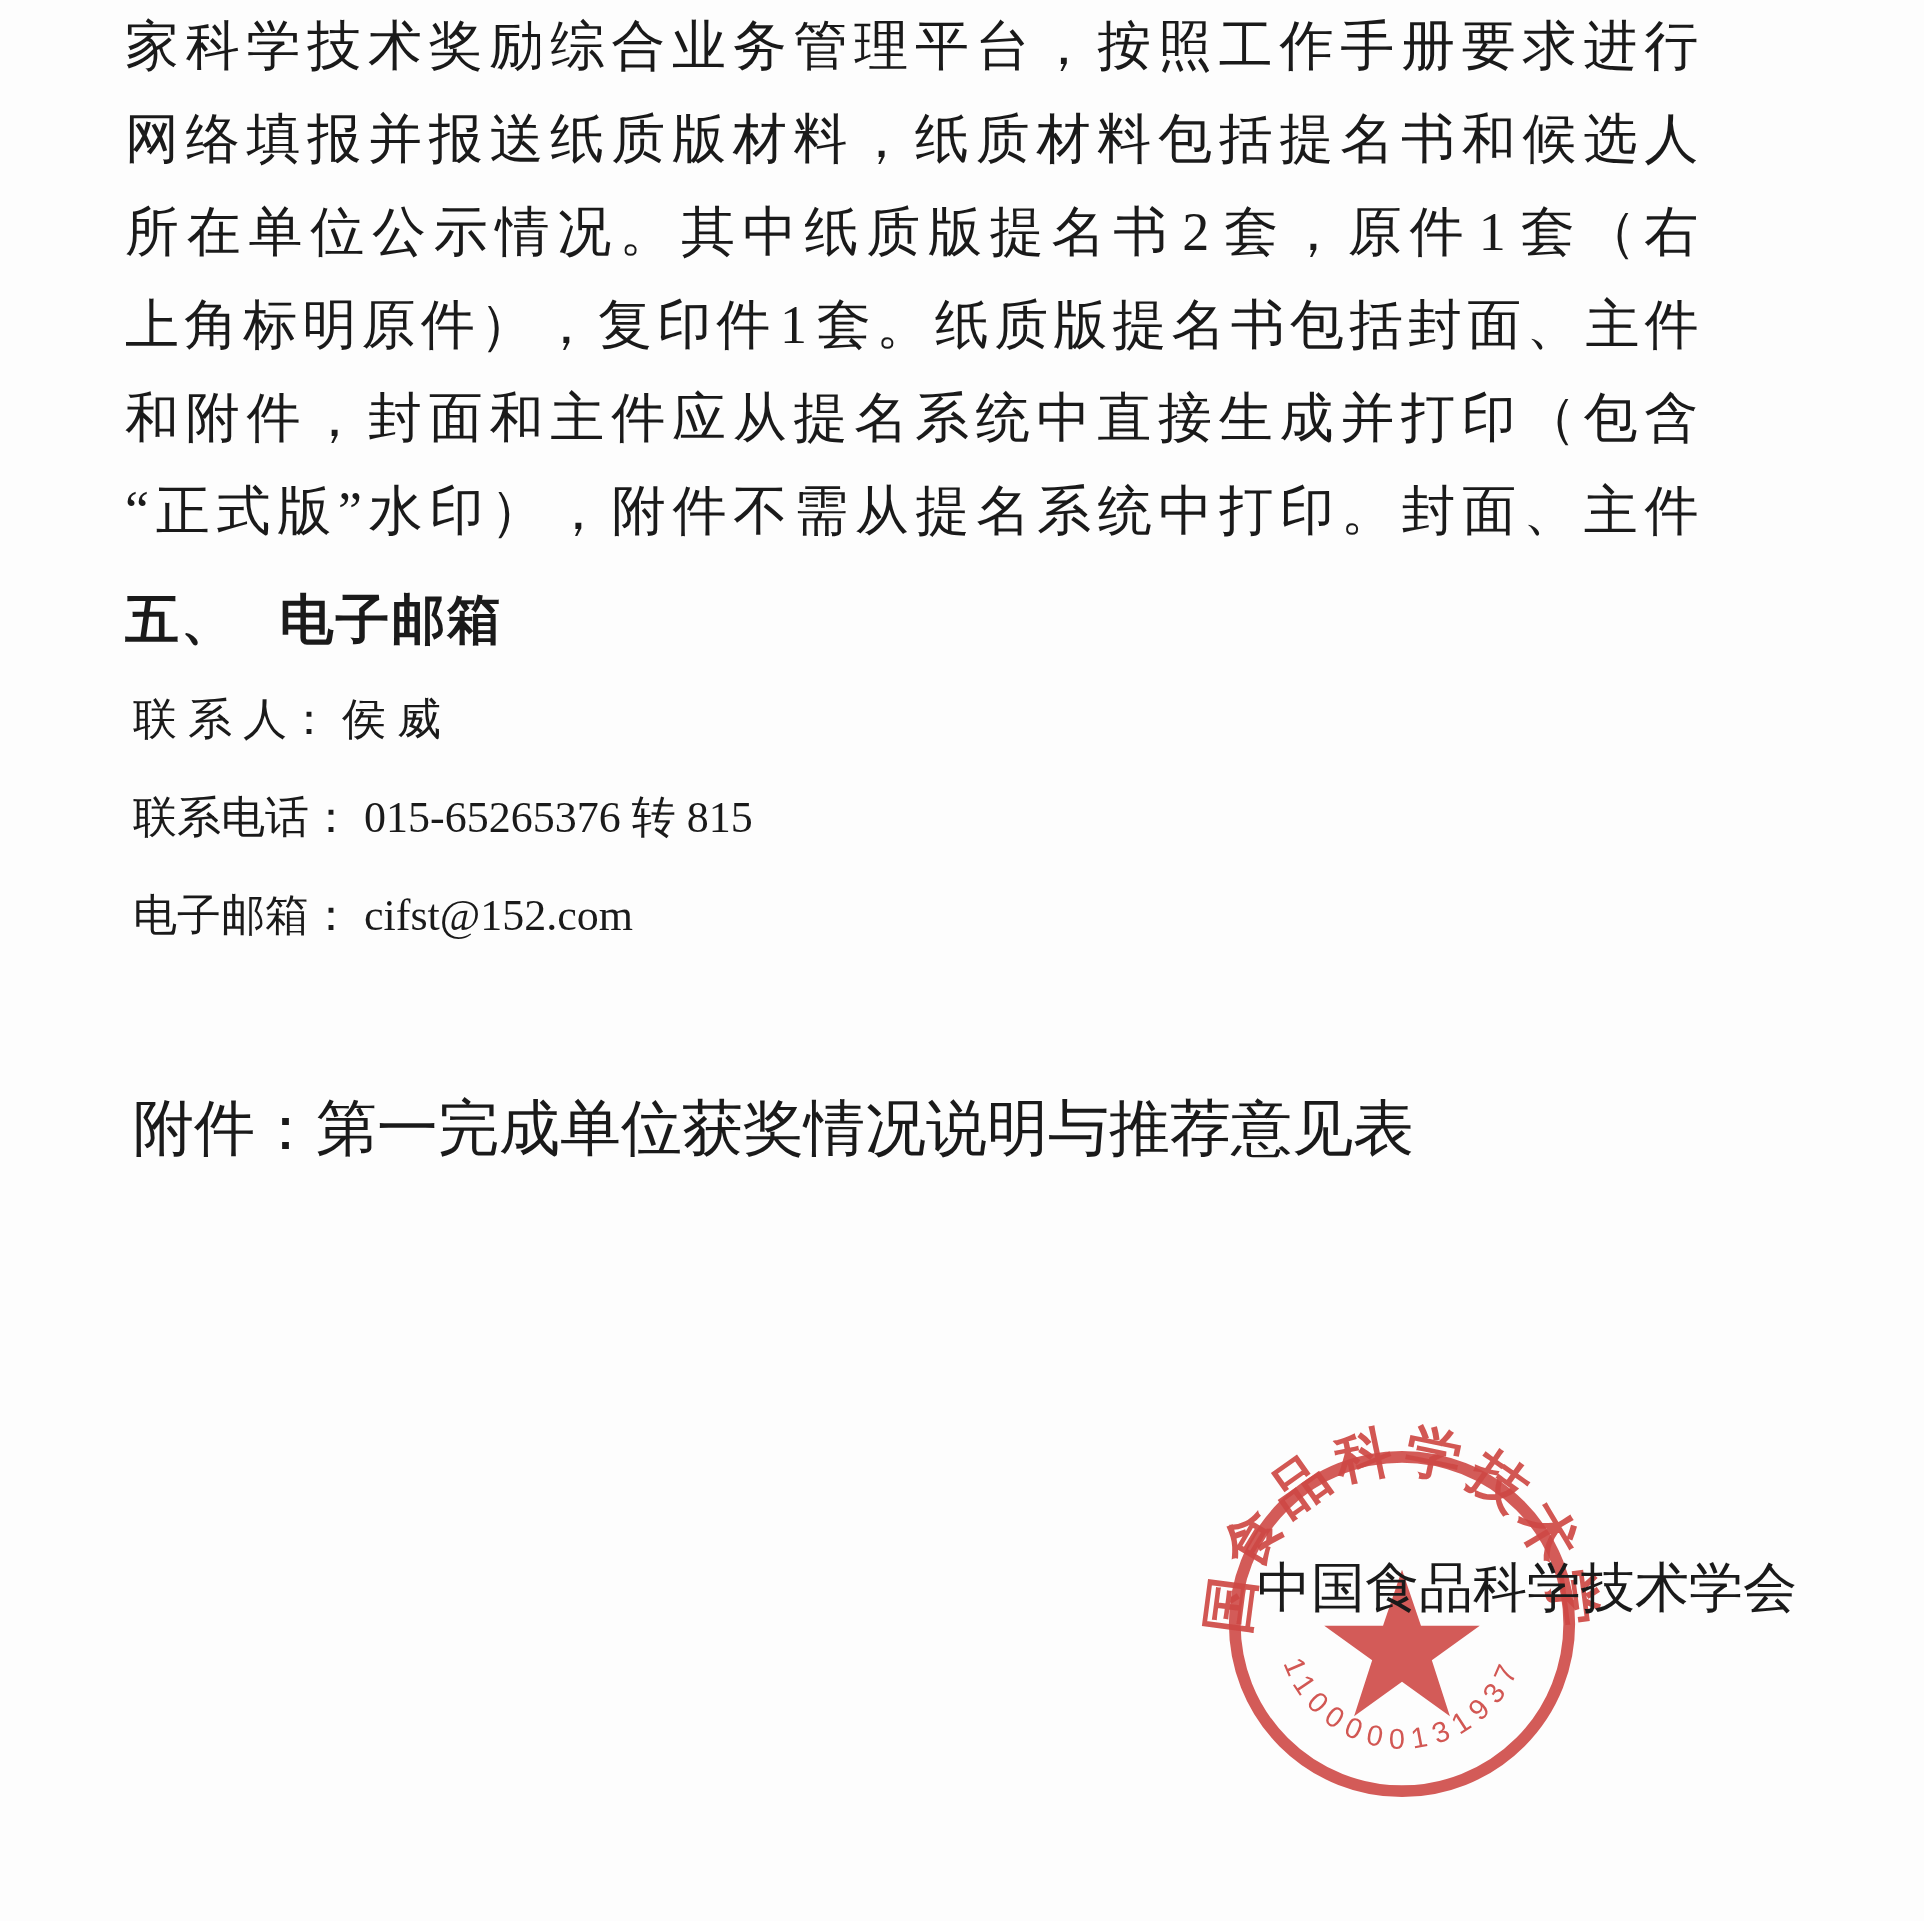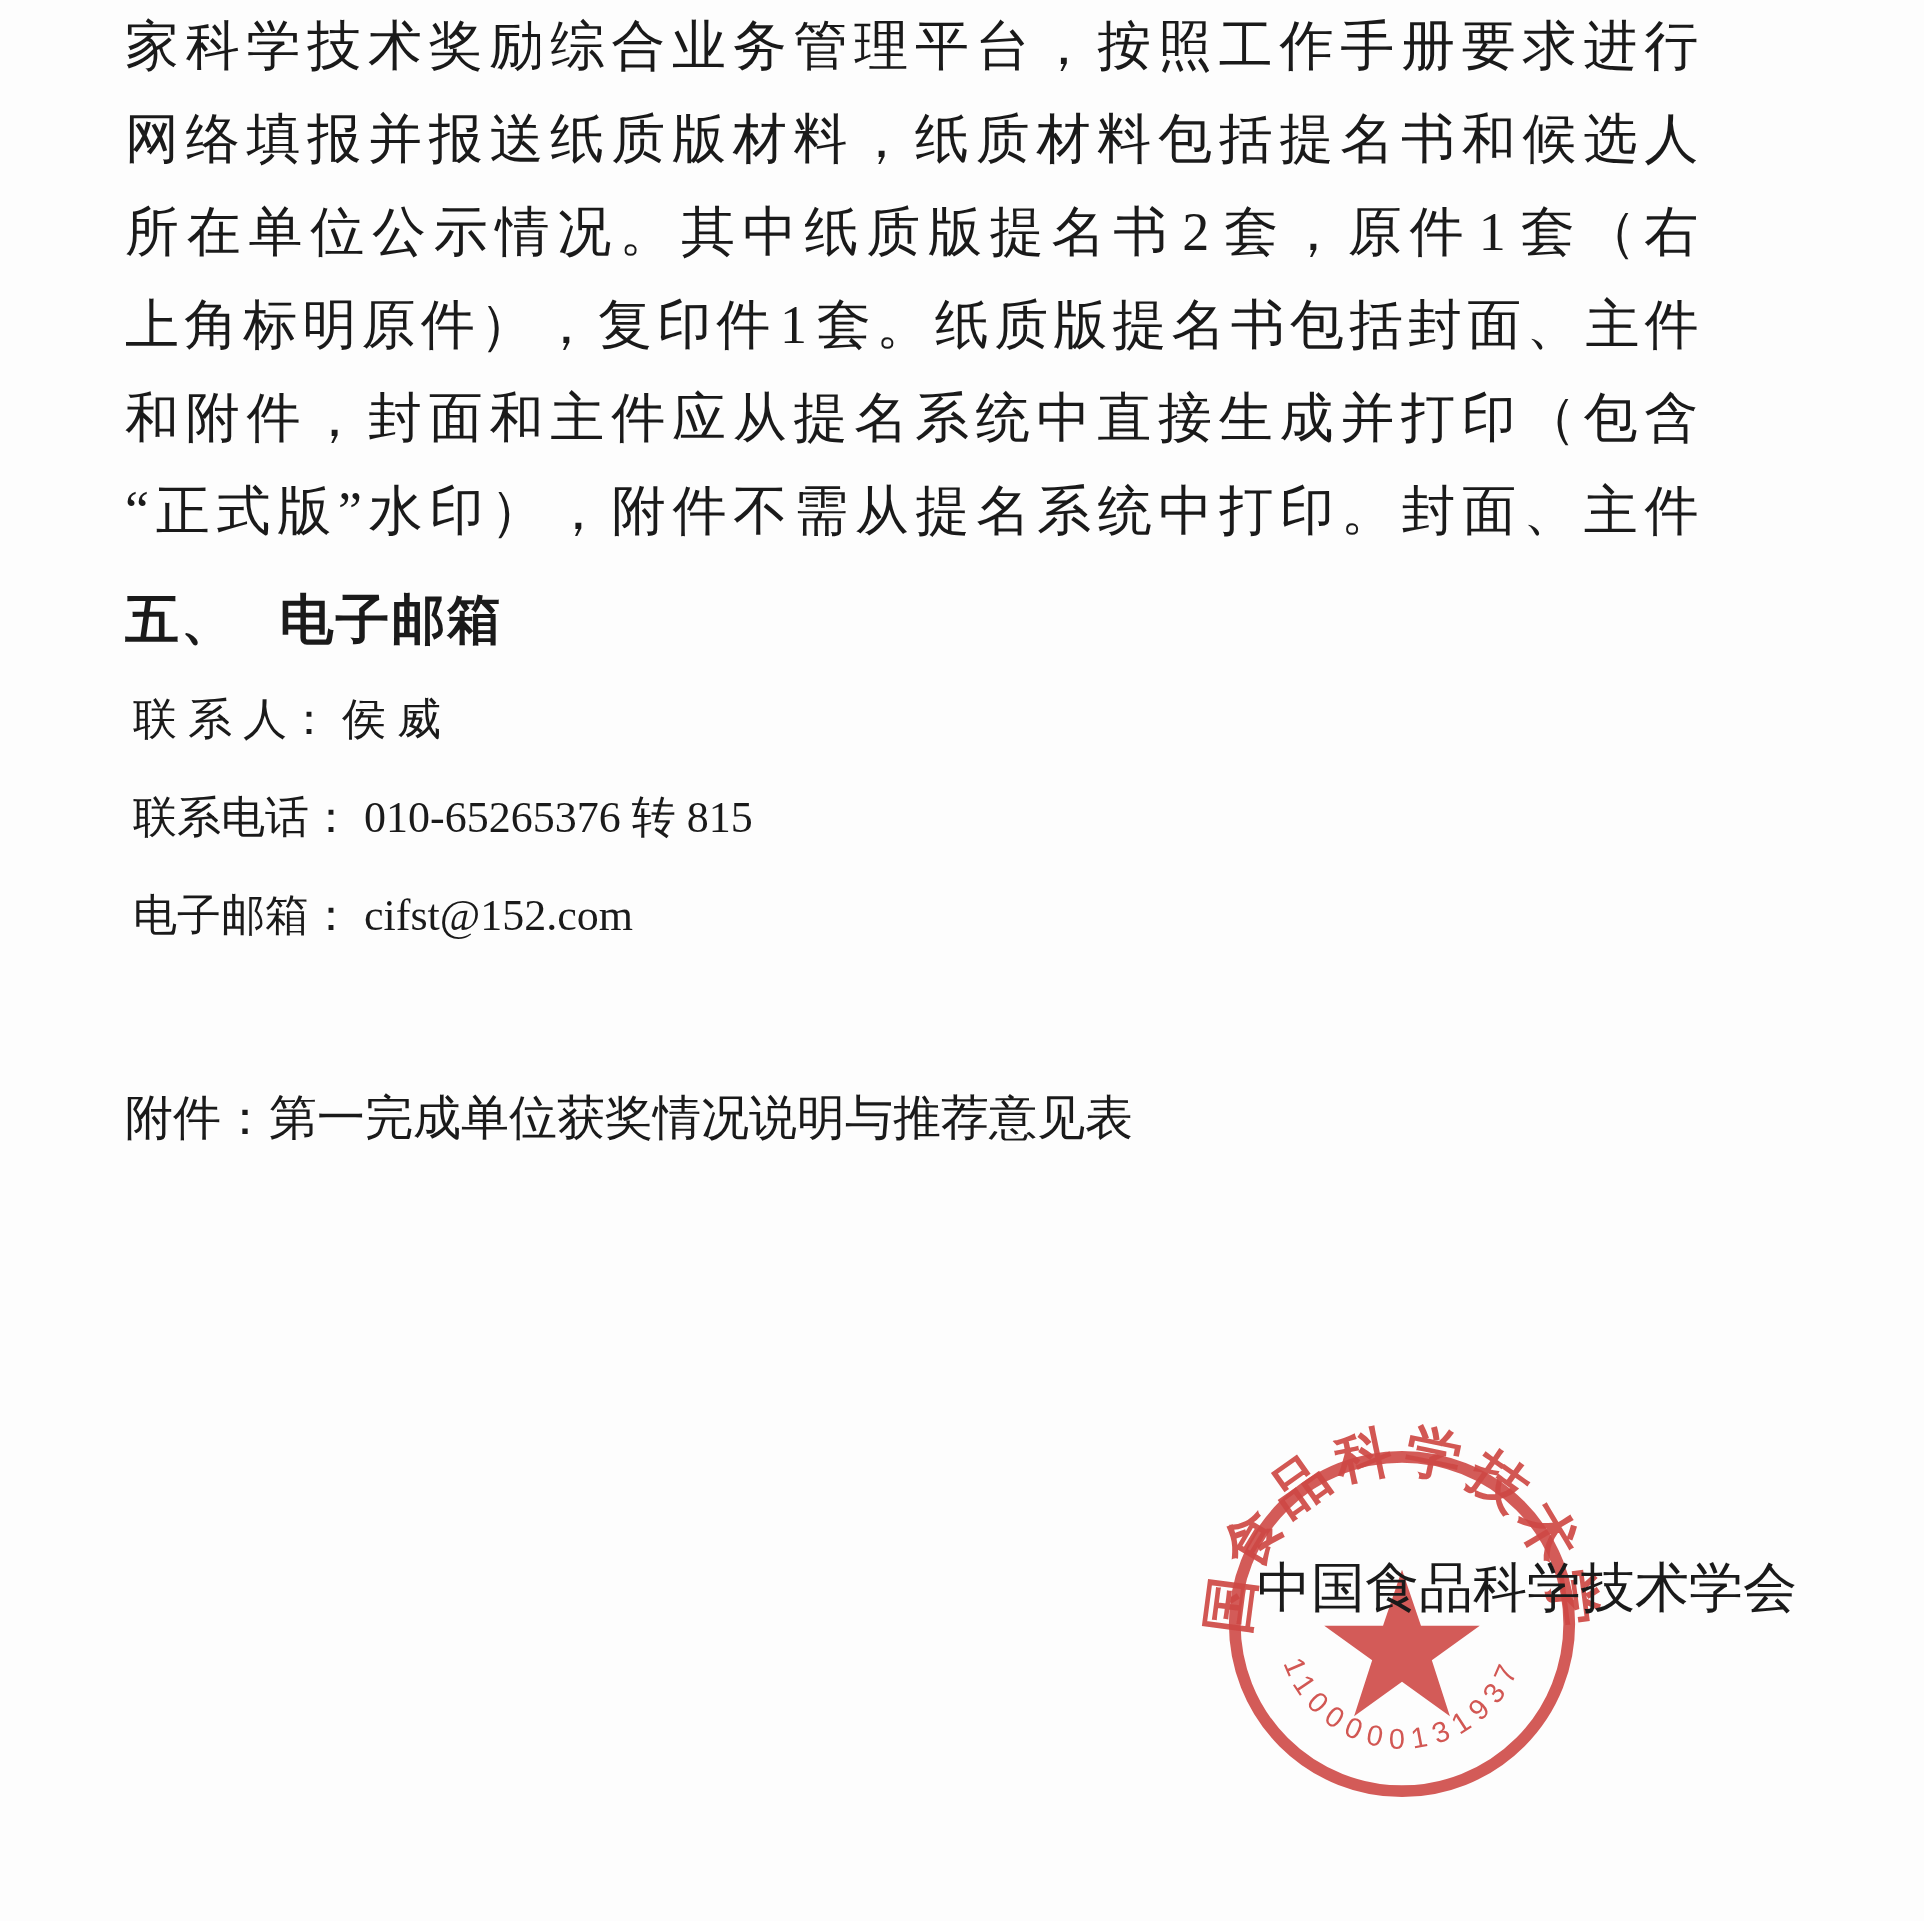--- a/index.html
+++ b/index.html
@@ -56,25 +56,24 @@
   .kv {
     font-size: 44px;
     line-height: 90px;
     margin: 8px;
     white-space: nowrap;
   }
   .kv .label {
     display: inline-block;
   }
   .attachment {
-    font-size: 48px;
+    font-size: 61px;
     line-height: 90px;
-    margin: 0;
+    margin: 8px;
     white-space: nowrap;
-    font-family: Liberation Mono, monospace;
   }
   .spacer-1 { height: 107px; }
 
   .signature {
     position: absolute;
     right: 127px;
     top: 1538px;
     width: 651px;
     text-align: right;
     z-index: 3;
@@ -287,21 +286,21 @@
       <span class="num">五、</span><span>电子邮箱</span>
     </div>
 
     <div class="kv">
       <span class="label">联 系 人：</span>
       <span>侯 威</span>
     </div>
 
     <div class="kv">
       <span class="label">联系电话：</span>
-      <span>010-65265376 转 815</span>
+      <span>015-65265376 转 815</span>
     </div>
 
     <div class="kv">
       <span class="label">电子邮箱：</span>
       <span>cifst@152.com</span>
     </div>
 
     <div class="spacer-1"></div>
 
     <div class="attachment">附件：第一完成单位获奖情况说明与推荐意见表</div>

